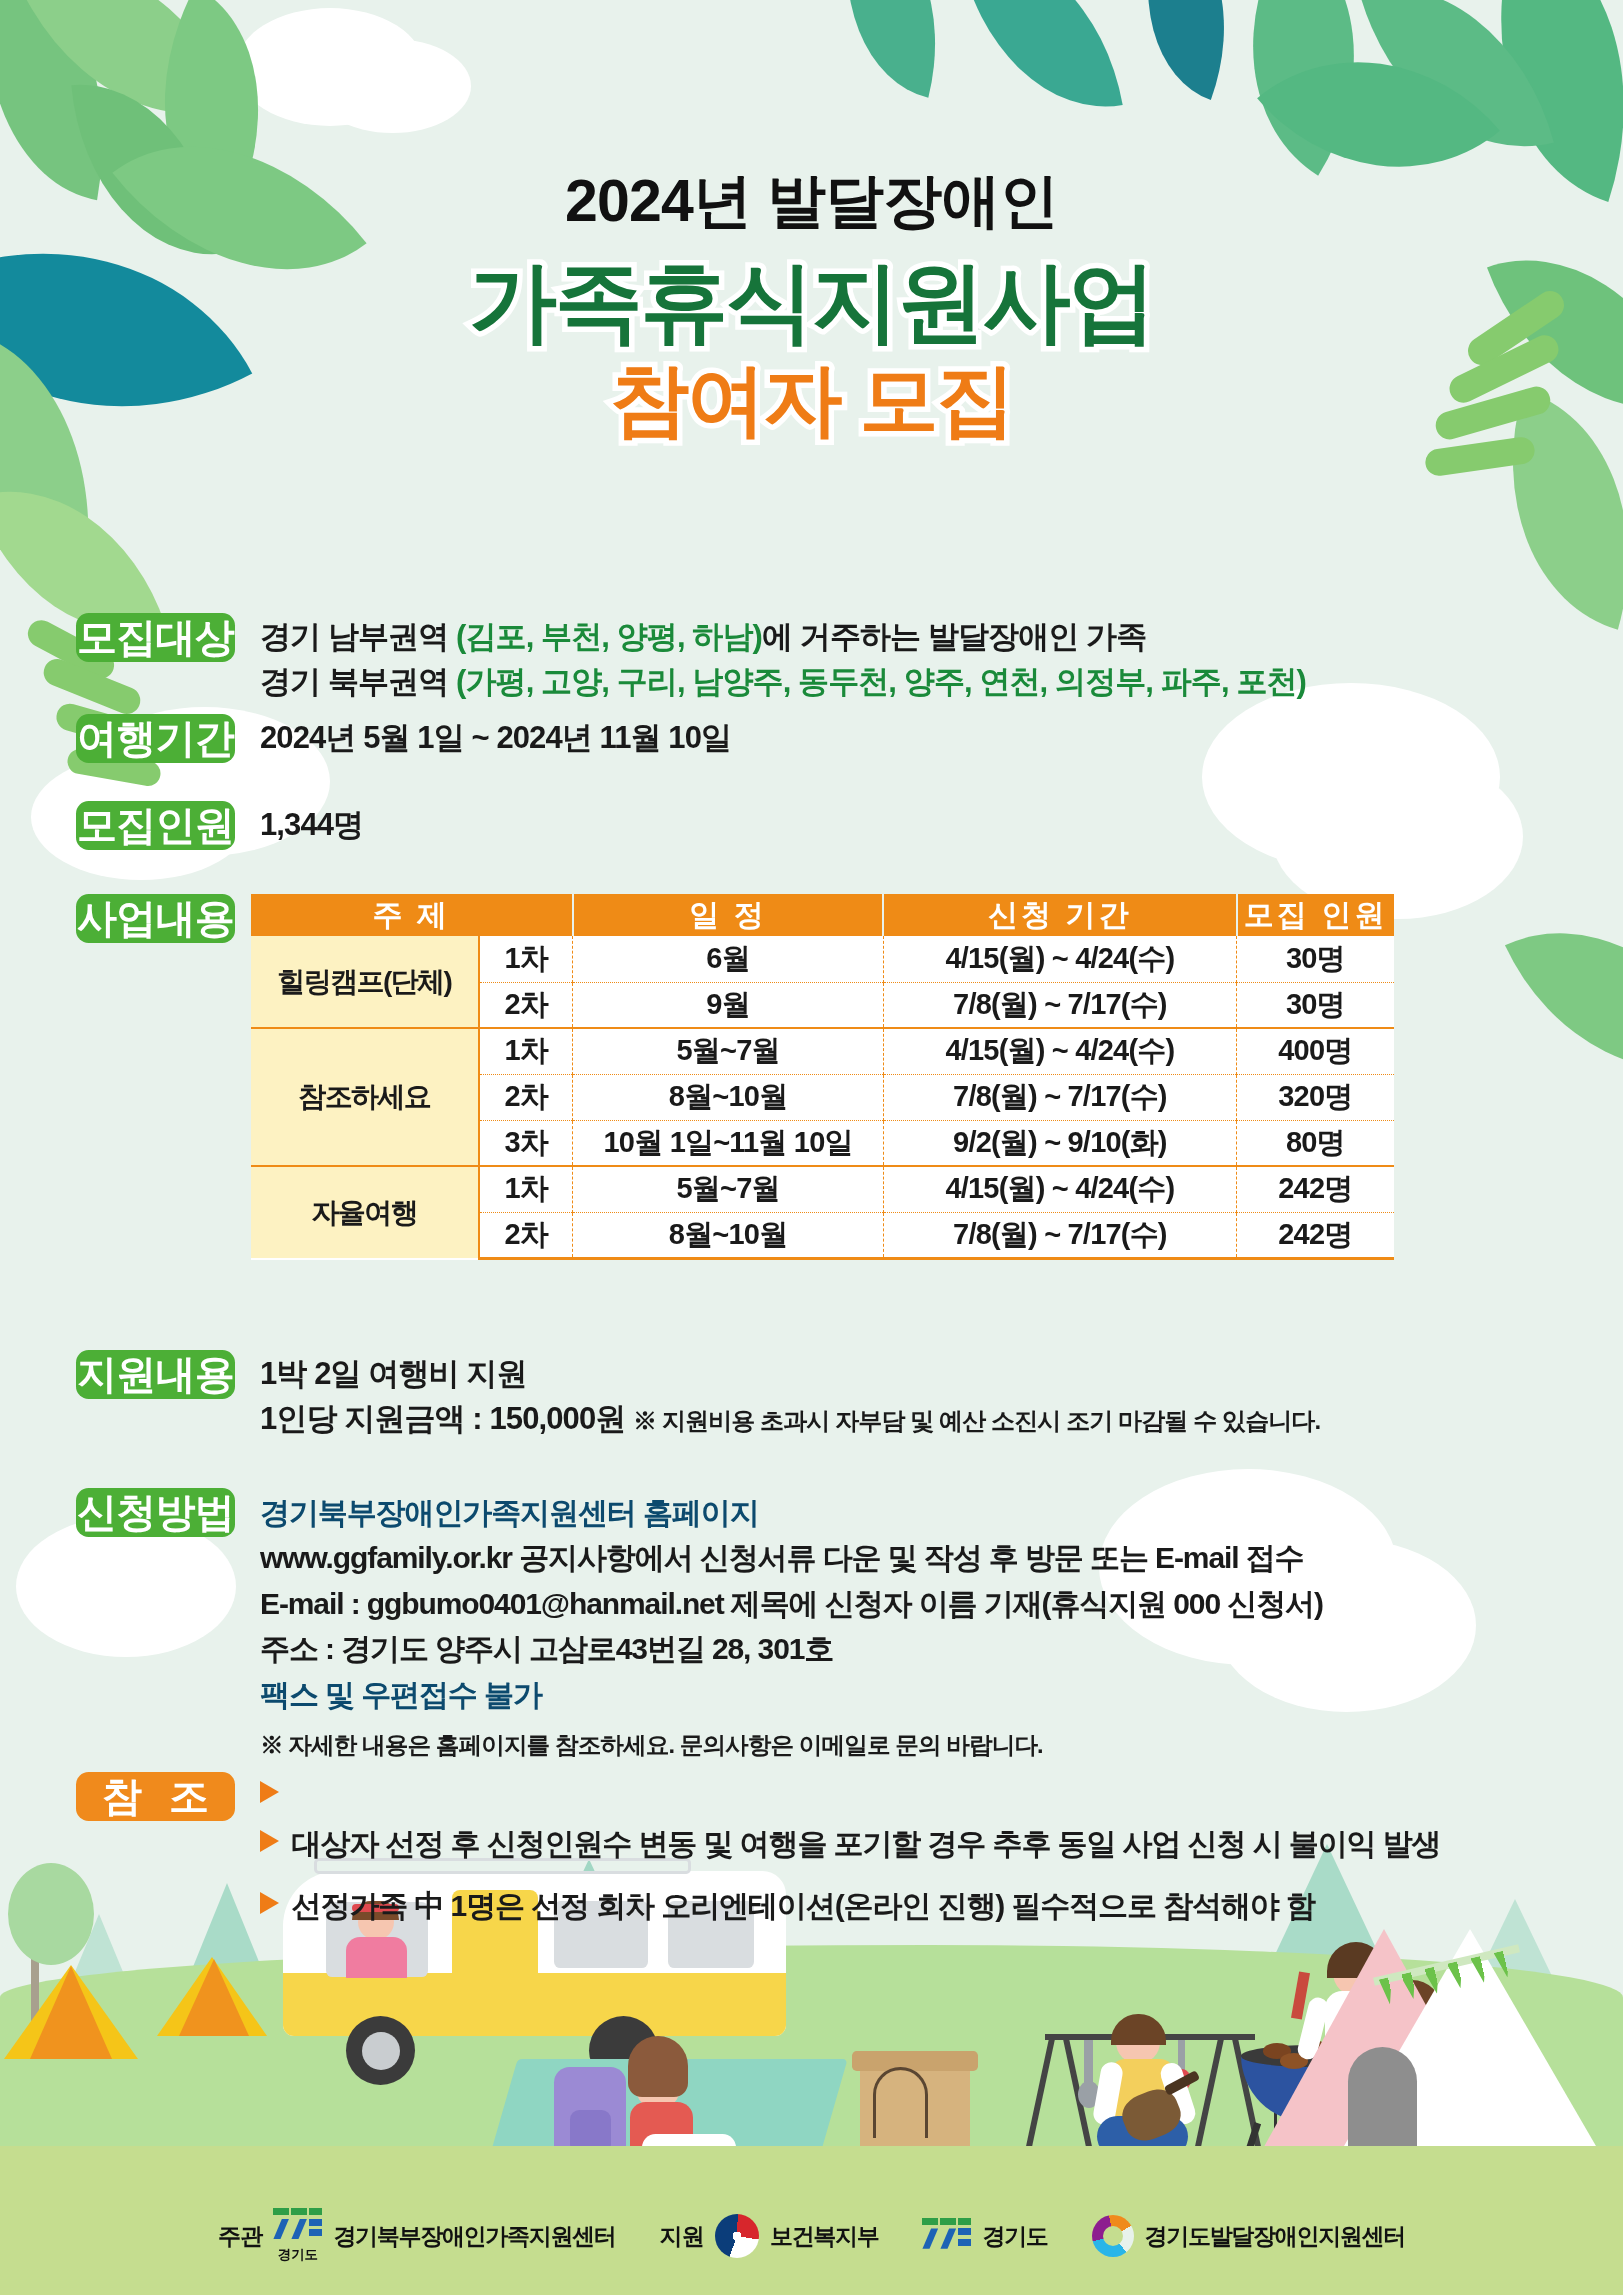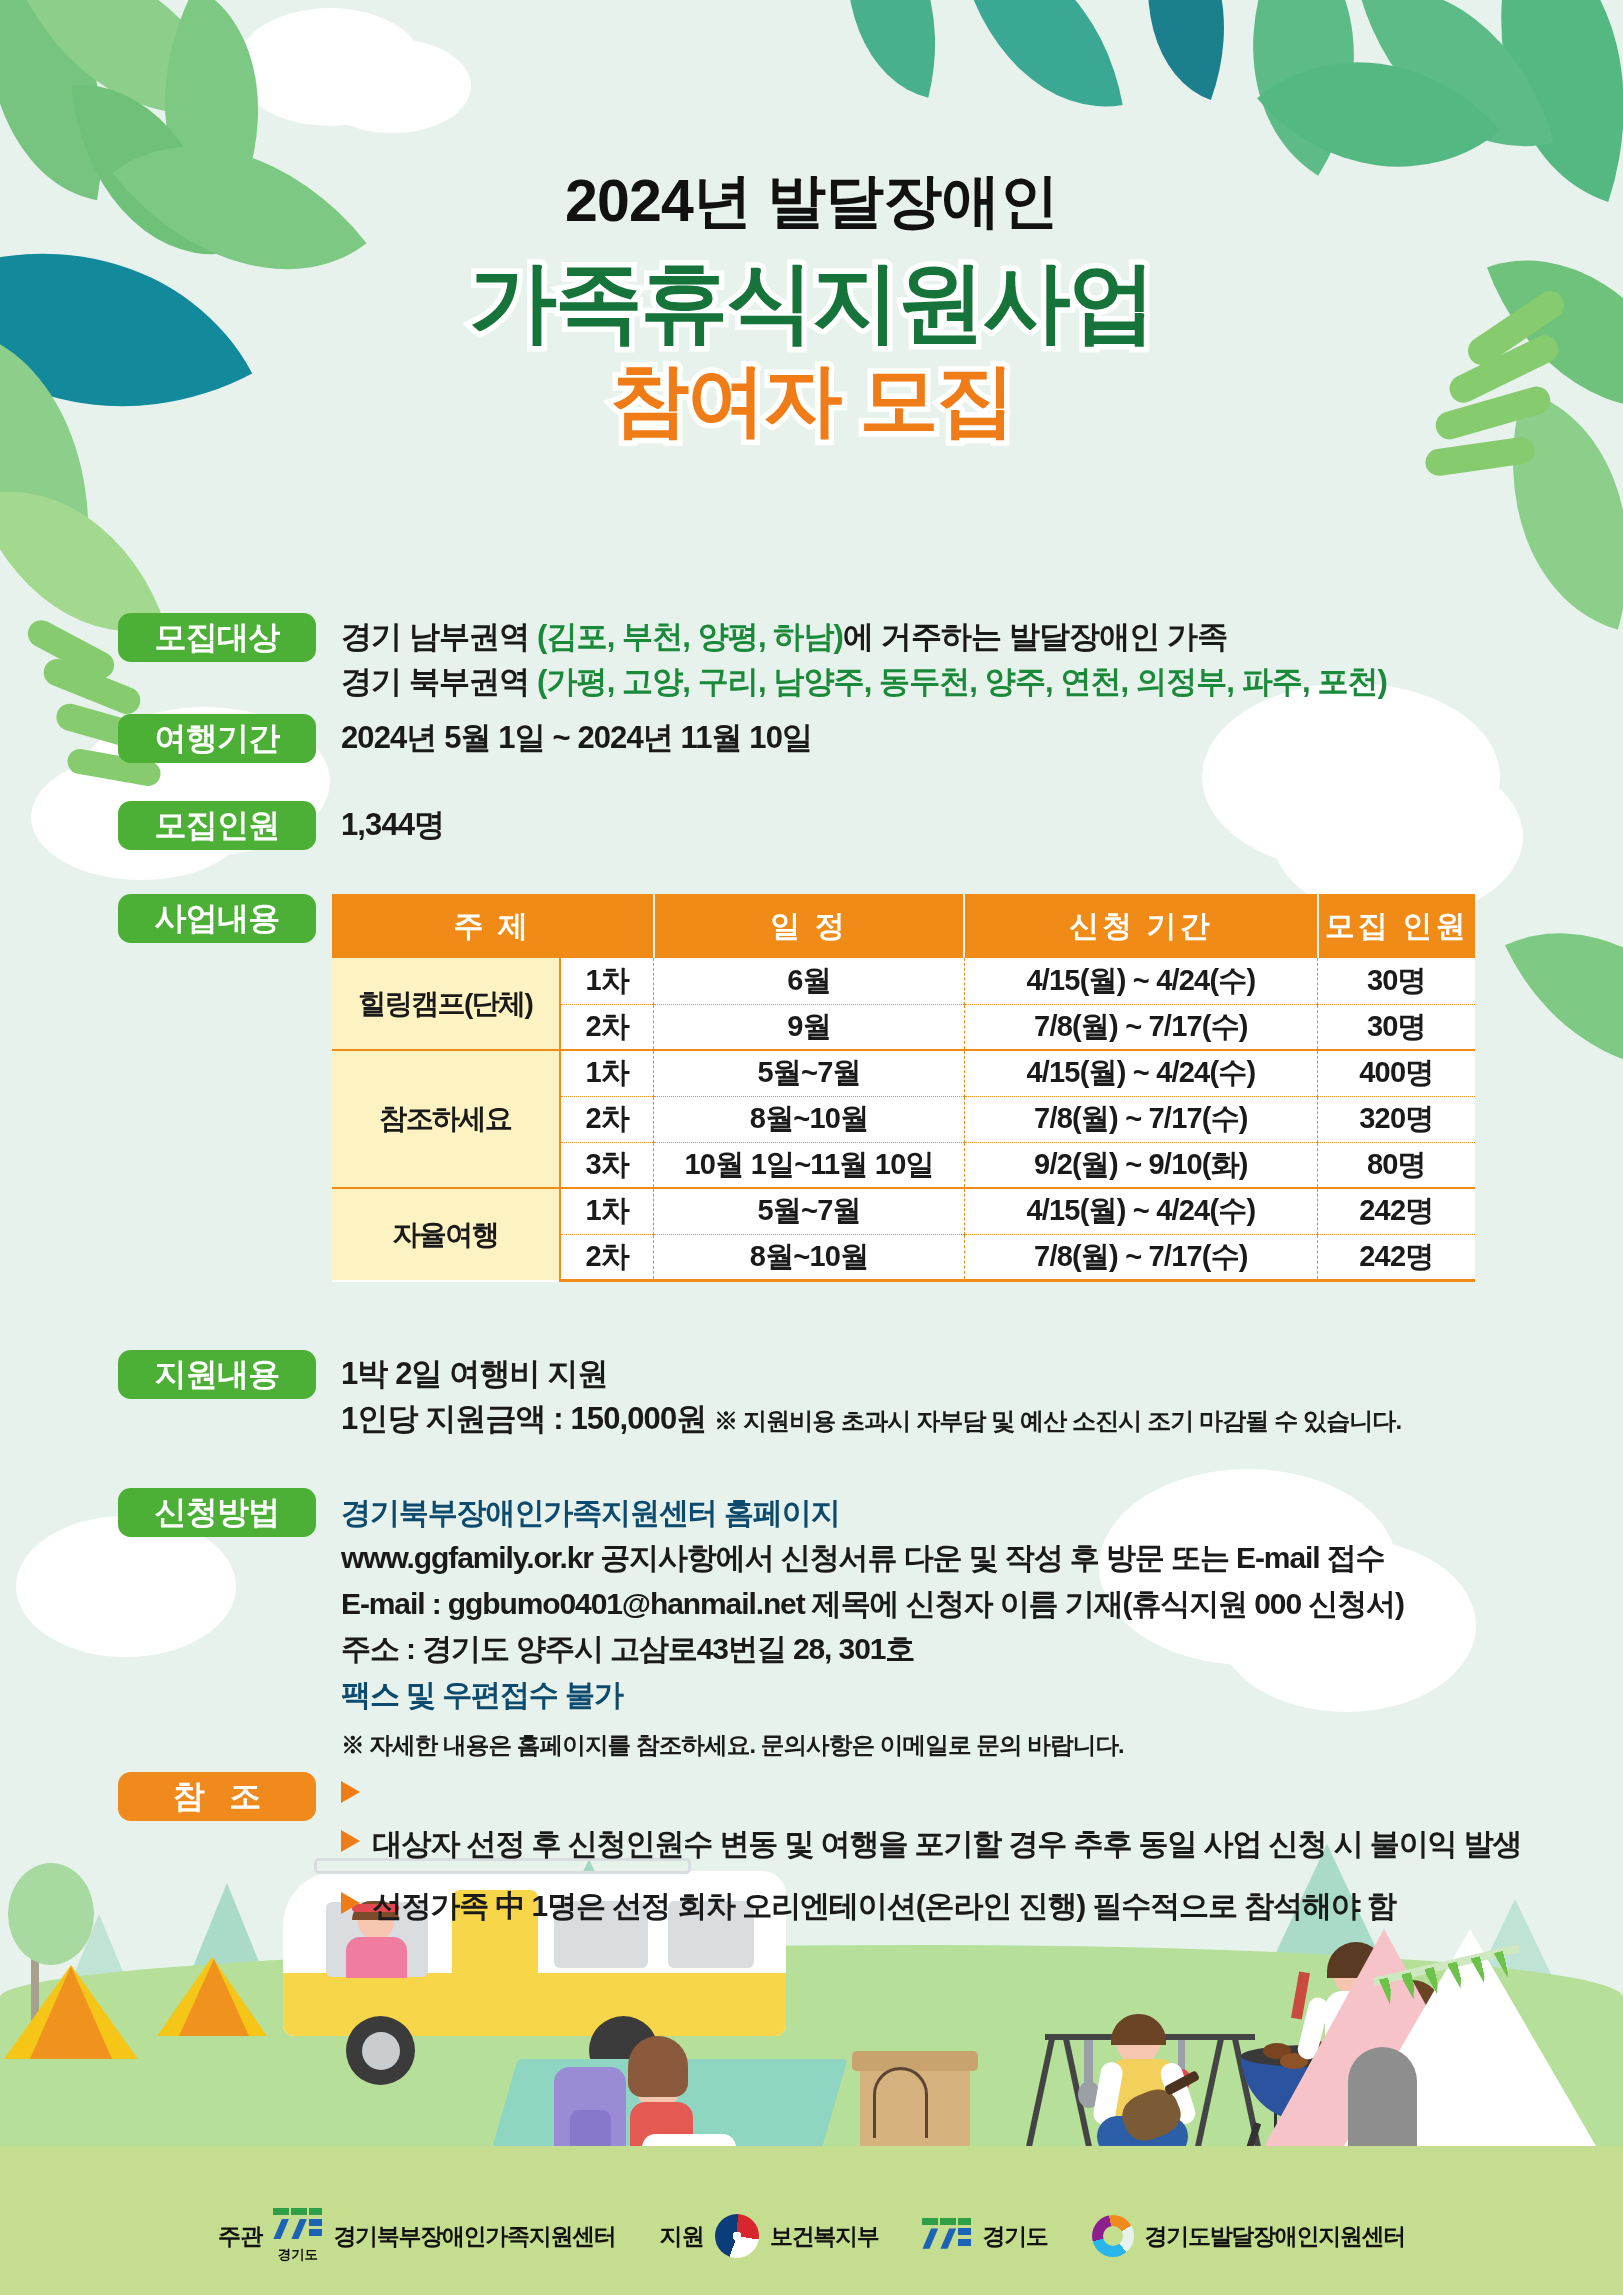--- a/index.html
+++ b/index.html
@@ -45,28 +45,28 @@
     -webkit-text-stroke:11px #ffffff;
     paint-order:stroke fill;
   }
 
   
   .rows{ position:absolute; left:0; top:613px; width:100%; z-index:30; }
   .row{ position:relative; display:flex; align-items:flex-start; }
 
   .pill{
     flex:0 0 auto;
-    width:198px; height:49px;
+    width:159px; height:49px;
     border-radius:12.6px;
     background:#4caf36;
     color:#fff;
-    font-size:32px; font-weight:bold;
+    font-size:40px; font-weight:bold;
     letter-spacing:-0.8px;
     display:flex; align-items:center; justify-content:center;
-    margin-left:118px;
+    margin-left:76px;
   }
   .pill.orange{ background:#f08a1c; letter-spacing:7.9px; text-indent:7.9px; }
 
   .row-body{ margin-left:25px; padding-top:1.6px; }
   .line{
     font-size:31px; font-weight:bold; color:#1a1a1a;
     letter-spacing:-0.9px; line-height:1.45;
     white-space:nowrap;
   }
   .line .g{ color:#1a8a3a; }
@@ -90,21 +90,21 @@
   }
   table th, table td{
     border:none;
     text-align:center;
     font-weight:bold;
     color:#1a1a1a;
     letter-spacing:-0.8px;
   }
   table th{
     background:#ef8b16; color:#fff;
-    font-size:30px; height:64px;
+    font-size:30px; height:42px;
     border-right:2.4px solid #e8f2ec;
     letter-spacing:3.1px;
   }
   table th:last-child{ border-right:none; }
   table td{
     font-size:29px; height:46px;
     border-right:1.6px dashed #ef8b16;
   }
   table td:last-child{ border-right:none; }
   td.subj{

